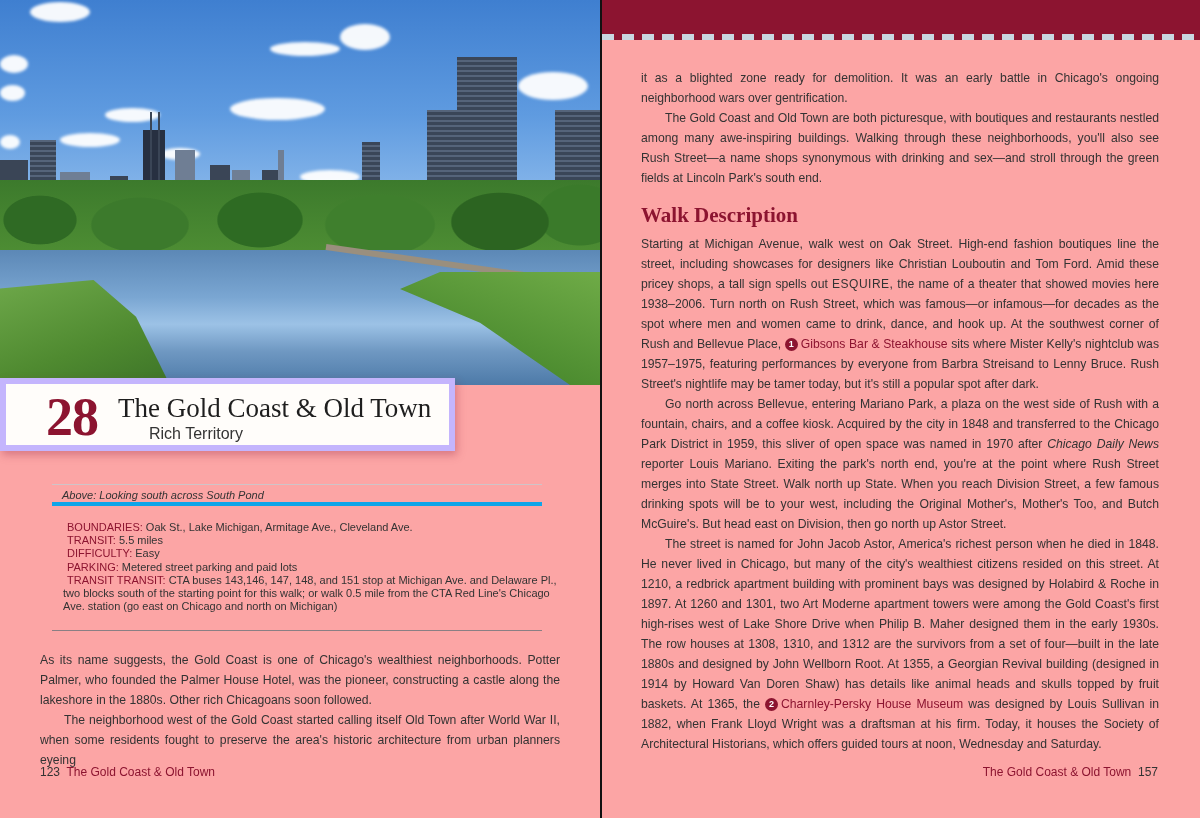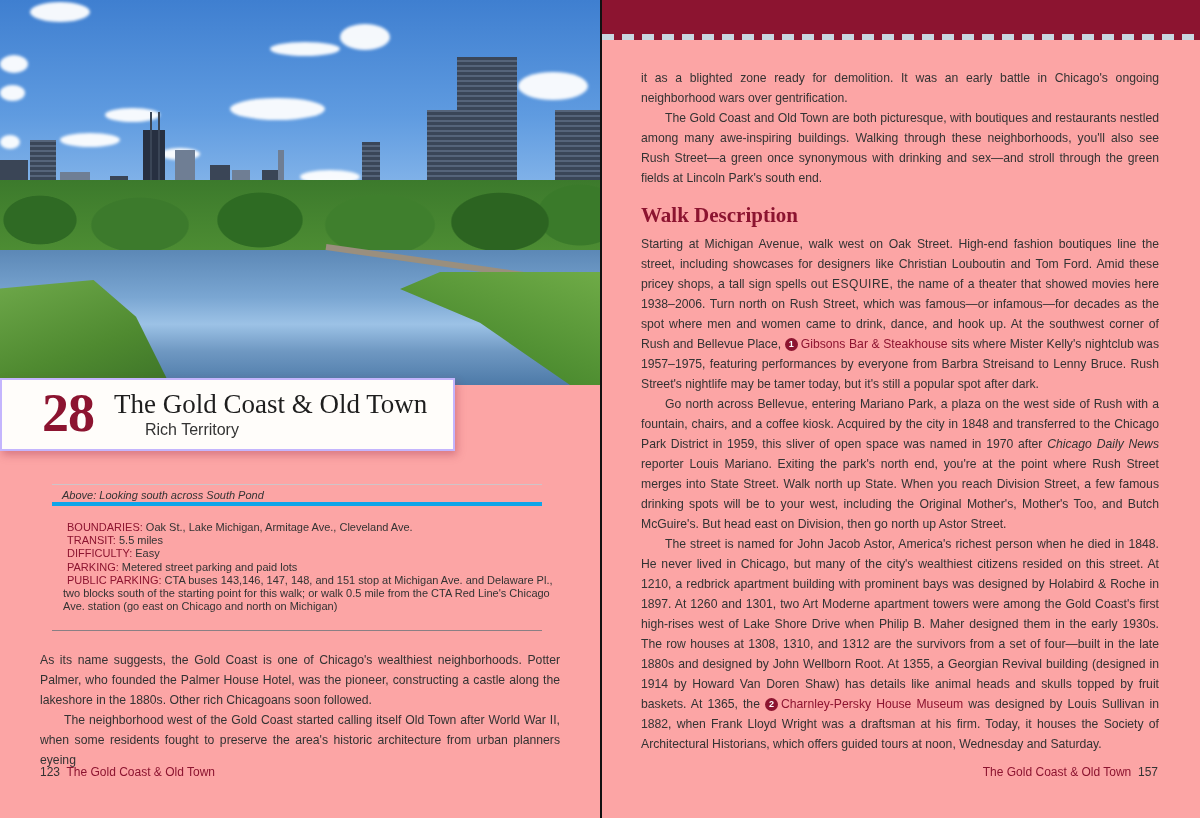--- a/index.html
+++ b/index.html
@@ -32,21 +32,21 @@
   .bank-left { position: absolute; left: 0; top: 280px; width: 170px; height: 105px;
                background: linear-gradient(160deg, #6ea84a, #4f8a30 60%, #3d7428);
                clip-path: polygon(0 8%, 55% 0, 80% 35%, 100% 100%, 0 100%); }
   .bank-right { position: absolute; right: 0; top: 272px; width: 200px; height: 113px;
                 background: linear-gradient(200deg, #6fab47, #4a8a2e 70%);
                 clip-path: polygon(20% 0, 100% 0, 100% 100%, 85% 100%, 40% 45%, 0 15%); }
   .boardwalk { position: absolute; left: 325px; top: 258px; width: 200px; height: 6px; background: #9a8f7e; transform: rotate(8deg); }
 
   
   .title-box { position: absolute; left: 0; top: 378px; width: 455px; height: 73px; background: #fffdfa;
-               box-shadow: 2px 4px 8px rgba(150, 40, 70, 0.35); border: 2px solid #c4b5fd; }
+               box-shadow: 2px 4px 8px rgba(150, 40, 70, 0.35); border: 6px solid #c4b5fd; }
   .chapter-num { position: absolute; left: 40px; top: 6px; font-family: "Liberation Serif", "DejaVu Serif", serif;
                  font-size: 54px; font-weight: bold; color: #8c1430; line-height: 1; letter-spacing: -1px; }
   .chapter-title { position: absolute; left: 112px; top: 9px; font-family: "Liberation Serif", "DejaVu Serif", serif;
                    font-size: 27px; color: #1e1e1e; white-space: nowrap; }
   .chapter-subtitle { position: absolute; left: 143px; top: 41px; font-size: 16px; color: #333; }
 
   
   .caption { position: absolute; left: 52px; top: 484px; width: 490px; height: 22px;
              border-top: 1px solid #cfc4c8; border-bottom: 4px solid #0ea5e9;
              font-style: italic; font-size: 11px; color: #333; padding: 4px 0 0 10px; }
@@ -136,21 +136,21 @@
     <div class="row">
       <span class="lbl">TRANSIT:</span><span> 5.5 miles</span>
     </div>
     <div class="row">
       <span class="lbl">DIFFICULTY:</span><span> Easy</span>
     </div>
     <div class="row">
       <span class="lbl">PARKING:</span><span> Metered street parking and paid lots</span>
     </div>
     <div class="row hang">
-      <span class="lbl">PUBLIC PARKING:</span><span> CTA buses 143,146, 147, 148, and 151 stop at Michigan Ave. and Delaware Pl., two blocks south of the starting point for this walk; or walk 0.5 mile from the CTA Red Line's Chicago Ave. station (go east on Chicago and north on Michigan)</span>
+      <span class="lbl">TRANSIT TRANSIT:</span><span> CTA buses 143,146, 147, 148, and 151 stop at Michigan Ave. and Delaware Pl., two blocks south of the starting point for this walk; or walk 0.5 mile from the CTA Red Line's Chicago Ave. station (go east on Chicago and north on Michigan)</span>
     </div>
   </div>
   <div class="facts-rule"></div>
 
   <div class="body-text left-body">
     <p>As its name suggests, the Gold Coast is one of Chicago's wealthiest neighborhoods. Potter Palmer, who founded the Palmer House Hotel, was the pioneer, constructing a castle along the lakeshore in the 1880s. Other rich Chicagoans soon followed.</p>
     <p class="ind">The neighborhood west of the Gold Coast started calling itself Old Town after World War II, when some residents fought to preserve the area's historic architecture from urban planners eyeing</p>
   </div>
 
   <div class="folio folio-left">
@@ -160,21 +160,21 @@
 </div>
 
 <div class="gutter"></div>
 
 <div class="page page-right">
   <div class="banner"></div>
   <div class="banner-dashes"></div>
 
   <div class="body-text right-body">
     <p>it as a blighted zone ready for demolition. It was an early battle in Chicago's ongoing neighborhood wars over gentrification.</p>
-    <p class="ind">The Gold Coast and Old Town are both picturesque, with boutiques and restaurants nestled among many awe-inspiring buildings. Walking through these neighborhoods, you'll also see Rush Street—a green once synonymous with drinking and sex—and stroll through the green fields at Lincoln Park's south end.</p>
+    <p class="ind">The Gold Coast and Old Town are both picturesque, with boutiques and restaurants nestled among many awe-inspiring buildings. Walking through these neighborhoods, you'll also see Rush Street—a name shops synonymous with drinking and sex—and stroll through the green fields at Lincoln Park's south end.</p>
   </div>
 
   <h2 class="section-heading">Walk Description</h2>
 
   <div class="body-text right-body2">
     <p><span>Starting at Michigan Avenue, walk west on Oak Street. High-end fashion boutiques line the street, including showcases for designers like Christian Louboutin and Tom Ford. Amid these pricey shops, a tall sign spells out </span><span class="smallcaps">ESQUIRE</span><span>, the name of a theater that showed movies here 1938–2006. Turn north on Rush Street, which was famous—or infamous—for decades as the spot where men and women came to drink, dance, and hook up. At the southwest corner of Rush and Bellevue Place, </span><span class="poi-num">1</span><span class="poi">Gibsons Bar &amp; Steakhouse</span><span> sits where Mister Kelly's nightclub was 1957–1975, featuring performances by everyone from Barbra Streisand to Lenny Bruce. Rush Street's nightlife may be tamer today, but it's still a popular spot after dark.</span></p>
     <p class="ind"><span>Go north across Bellevue, entering Mariano Park, a plaza on the west side of Rush with a fountain, chairs, and a coffee kiosk. Acquired by the city in 1848 and transferred to the Chicago Park District in 1959, this sliver of open space was named in 1970 after </span><em>Chicago Daily News</em><span> reporter Louis Mariano. Exiting the park's north end, you're at the point where Rush Street merges into State Street. Walk north up State. When you reach Division Street, a few famous drinking spots will be to your west, including the Original Mother's, Mother's Too, and Butch McGuire's. But head east on Division, then go north up Astor Street.</span></p>
     <p class="ind"><span>The street is named for John Jacob Astor, America's richest person when he died in 1848. He never lived in Chicago, but many of the city's wealthiest citizens resided on this street. At 1210, a redbrick apartment building with prominent bays was designed by Holabird &amp; Roche in 1897. At 1260 and 1301, two Art Moderne apartment towers were among the Gold Coast's first high-rises west of Lake Shore Drive when Philip B. Maher designed them in the early 1930s. The row houses at 1308, 1310, and 1312 are the survivors from a set of four—built in the late 1880s and designed by John Wellborn Root. At 1355, a Georgian Revival building (designed in 1914 by Howard Van Doren Shaw) has details like animal heads and skulls topped by fruit baskets. At 1365, the </span><span class="poi-num">2</span><span class="poi">Charnley-Persky House Museum</span><span> was designed by Louis Sullivan in 1882, when Frank Lloyd Wright was a draftsman at his firm. Today, it houses the Society of Architectural Historians, which offers guided tours at noon, Wednesday and Saturday.</span></p>
   </div>
 

